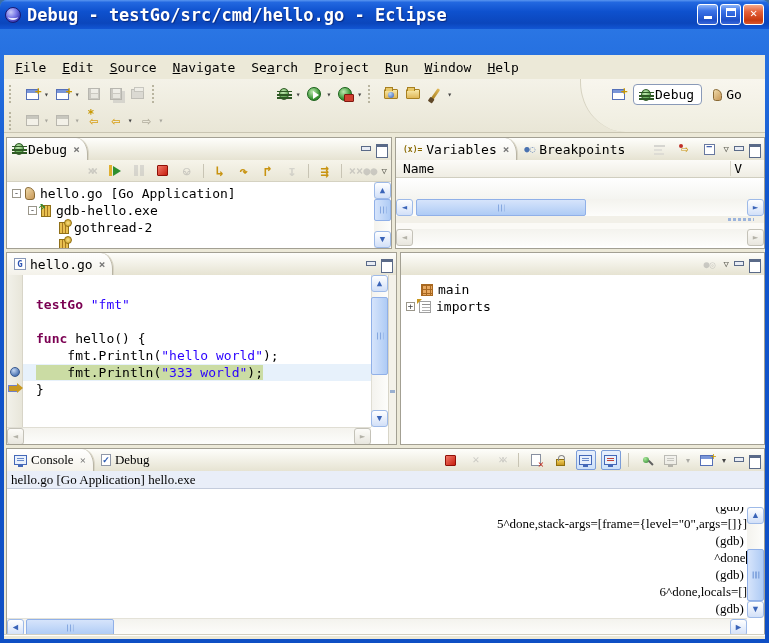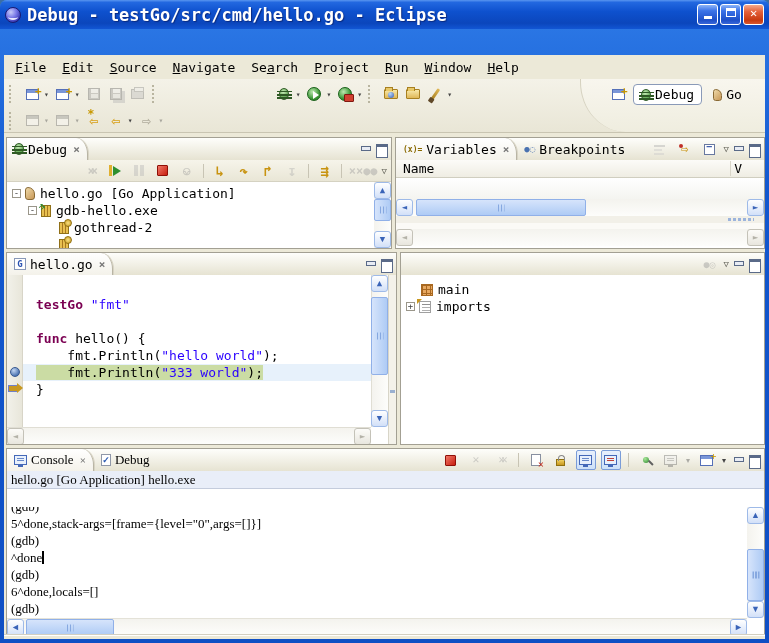--- a/index.html
+++ b/index.html
@@ -194,21 +194,21 @@
   .ip-arrow::after { content:""; position:absolute; left:8px; top:-3px;
     border-left:6px solid #C89820; border-top:5px solid transparent; border-bottom:5px solid transparent; }
   .overview-ruler { position:absolute; right:0; top:0; bottom:0; width:8px; background:#F4F2EA; border-left:1px solid #D8D5C8; }
   .ov-mark { position:absolute; right:1px; width:5px; height:3px; }
 
   
   .console-status { height:18px; background:#E9EEF8; border-bottom:1px solid #C4CCDC;
     font-size:13px; padding:0 4px; line-height:17px; white-space:nowrap; }
   .console-text { position:absolute; left:0; right:17px; top:18px; bottom:17px; overflow:hidden;
     font-size:13px; line-height:17px; padding-left:4px; }
-  .console-lines { margin-top:-9px; }
+  .console-lines { margin-top:-9px;text-align:right; }
   .console-line { height:17px; white-space:pre; }
   .caret { display:inline-block; width:1.5px; height:13px; background:#000; vertical-align:-2px; }
 
   
   .sb { position:absolute; background:linear-gradient(90deg,#F4F3EE,#FDFDFB); }
   .sb.h { background:linear-gradient(180deg,#F4F3EE,#FDFDFB); }
   .sb-btn { position:absolute; width:17px; height:17px; border:1px solid #9EBAE8; border-radius:3px;
     background:linear-gradient(180deg,#FFFFFF,#D2E0F8); color:#3A64B8; font-size:9px; font-weight:bold;
     text-align:center; line-height:15px; }
   .sb-btn.dis { border-color:#C4C2B8; color:#B4B2A8; background:linear-gradient(180deg,#FCFBF8,#E8E6DE); }

